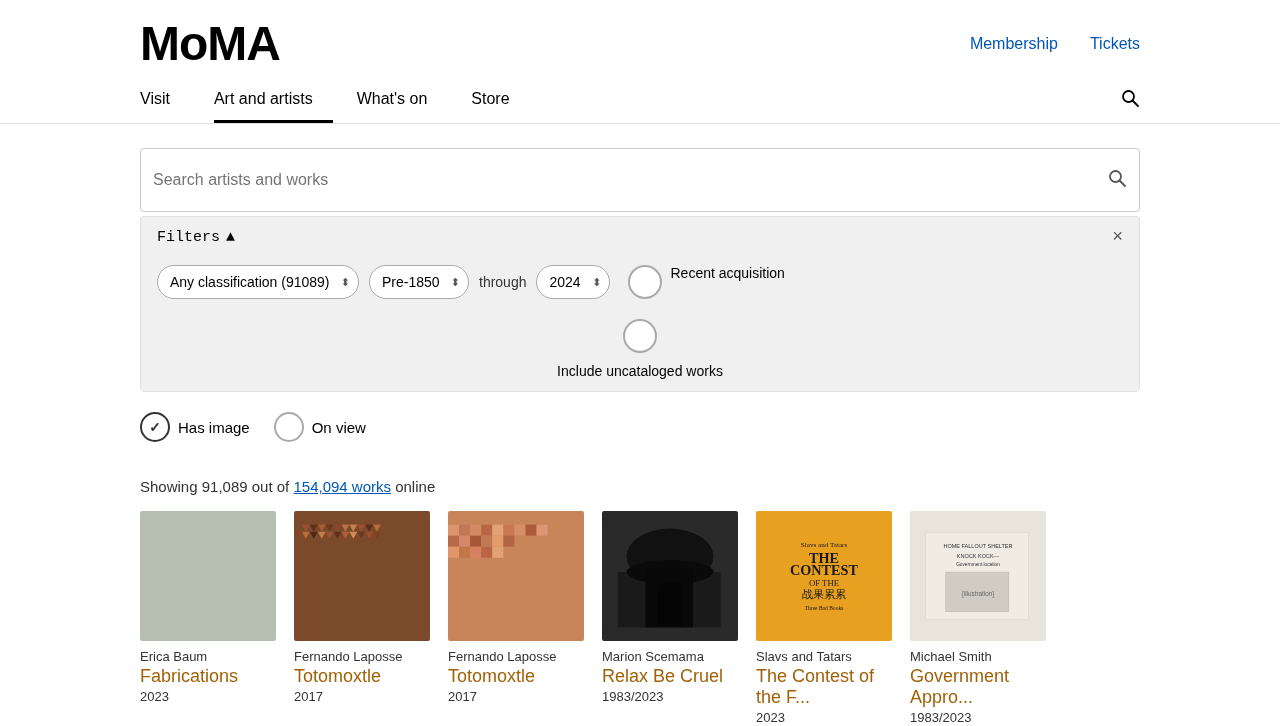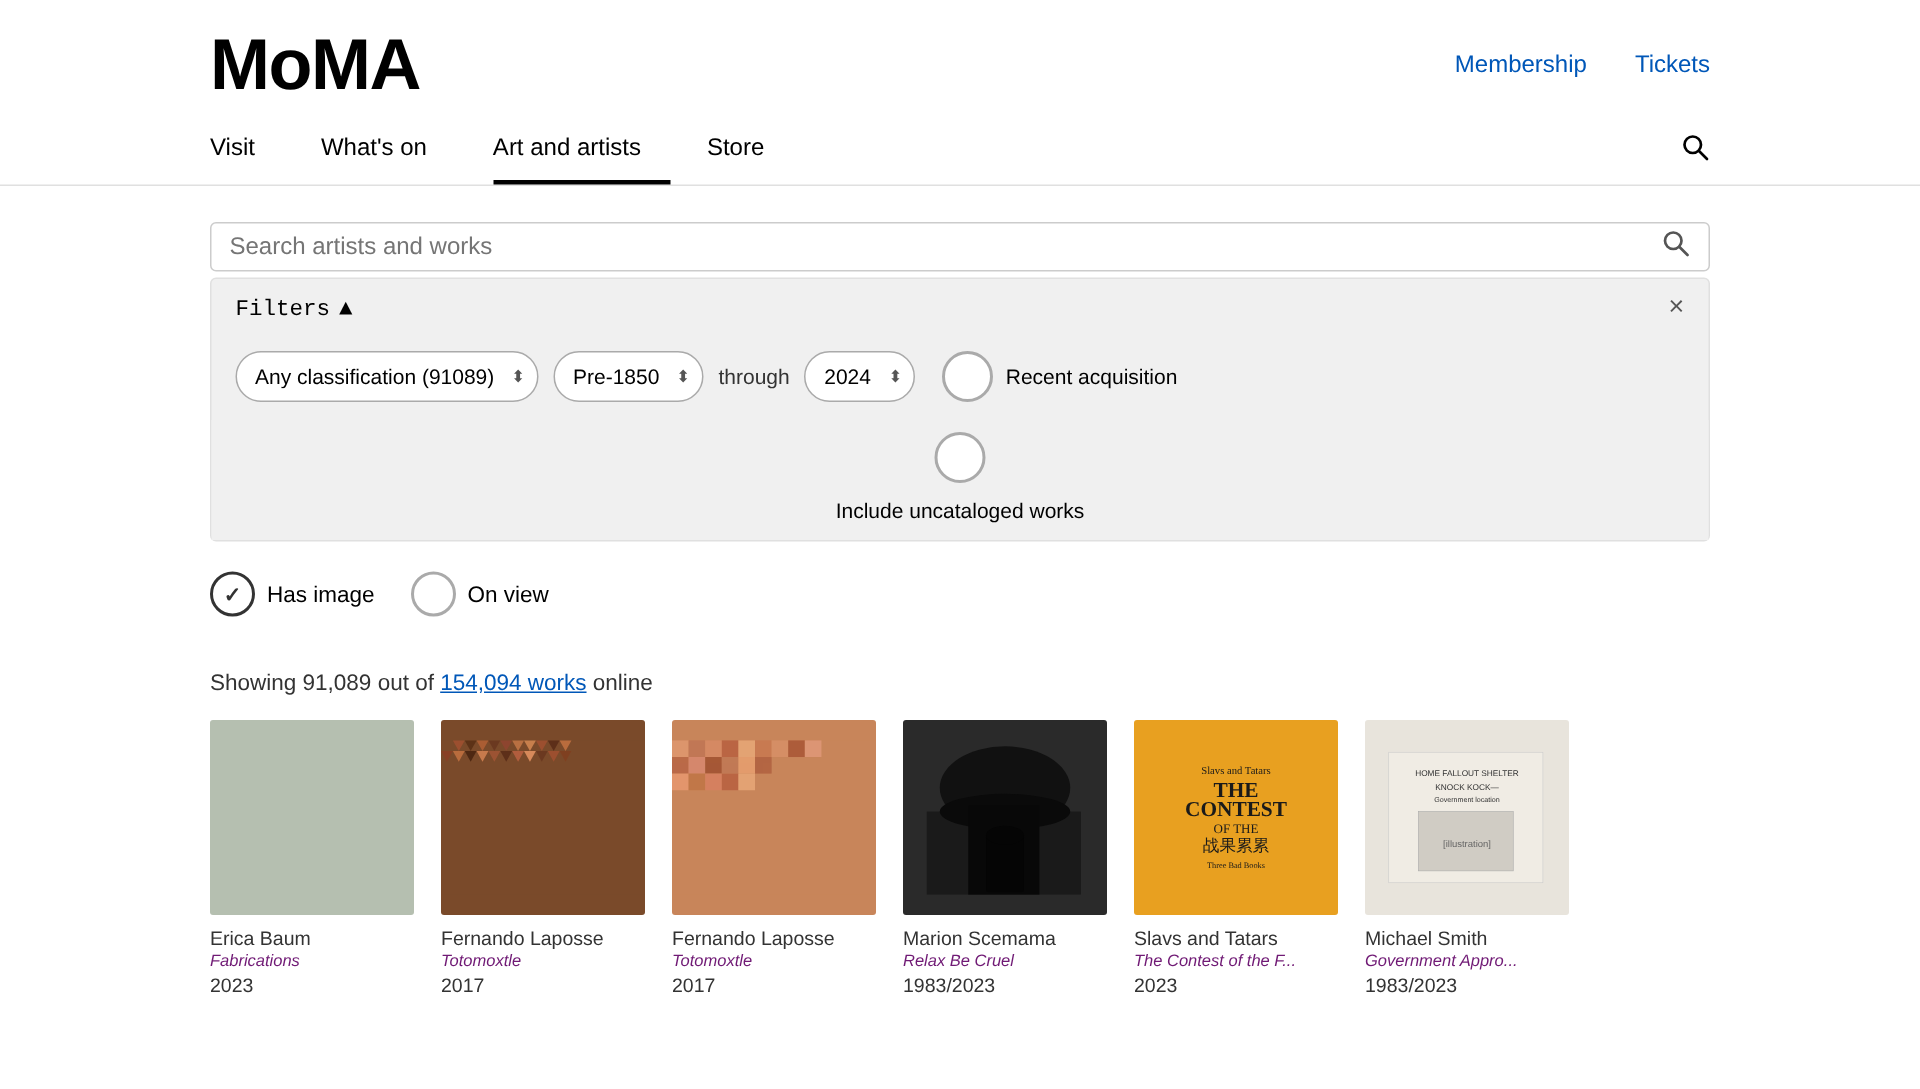--- a/index.html
+++ b/index.html
@@ -66,21 +66,21 @@
       padding: 24px 140px;
     }
 
     
     .search-bar {
       display: flex;
       align-items: center;
       border: 1px solid #ccc;
       border-radius: 4px;
       padding: 0 12px;
-      height: 33px;
+      height: 64px;
       margin-bottom: 4px;
     }
     .search-bar input {
       flex: 1;
       border: none;
       outline: none;
       font-size: 16px;
       color: #555;
       background: transparent;
     }
@@ -146,21 +146,20 @@
       pointer-events: none;
       font-size: 11px;
       color: #555;
     }
     .through-label {
       font-size: 14px;
       color: #333;
     }
     .recent-acq-wrap {
       display: flex;
-      align-items: center;
       gap: 8px;
       margin-left: 8px;
     }
     .toggle-circle {
       width: 34px;
       height: 34px;
       border-radius: 50%;
       border: 2px solid #aaa;
       background: #fff;
       display: flex;
@@ -249,23 +248,22 @@
     .artwork-thumb svg {
       width: 100%;
       height: 100%;
     }
     .artwork-artist {
       font-size: 13px;
       color: #333;
       margin-bottom: 2px;
     }
     .artwork-title {
-      font-size: 11px;
-      color: #701a75;
-      font-style: italic;
+      font-size: 18px;
+      color: #a16207;
       margin-bottom: 2px;
     }
     .artwork-year {
       font-size: 13px;
       color: #333;
     }
 
     
     .thumb-gray { background: #b5bfb0; }
   </style>
@@ -275,22 +273,22 @@
 <div class="header-top">
   <div class="logo">MoMA</div>
   <div class="header-links">
     <a class="header-link" href="#">Membership</a>
     <a class="header-link" href="#">Tickets</a>
   </div>
 </div>
 
 <nav class="nav">
   <a class="nav-item" href="#">Visit</a>
+  <a class="nav-item active" href="#">Art and artists</a>
   <a class="nav-item" href="#">What's on</a>
-  <a class="nav-item active" href="#">Art and artists</a>
   <a class="nav-item" href="#">Store</a>
   <span class="search-nav-icon">
     <svg width="20" height="20" viewBox="0 0 20 20" fill="none" xmlns="http://www.w3.org/2000/svg">
       <circle cx="8.5" cy="8.5" r="5.5" stroke="#000" stroke-width="1.8"></circle>
       <line x1="12.5" y1="12.5" x2="18" y2="18" stroke="#000" stroke-width="1.8" stroke-linecap="round"></line>
     </svg>
   </span>
 </nav>
 
 <div class="main">

